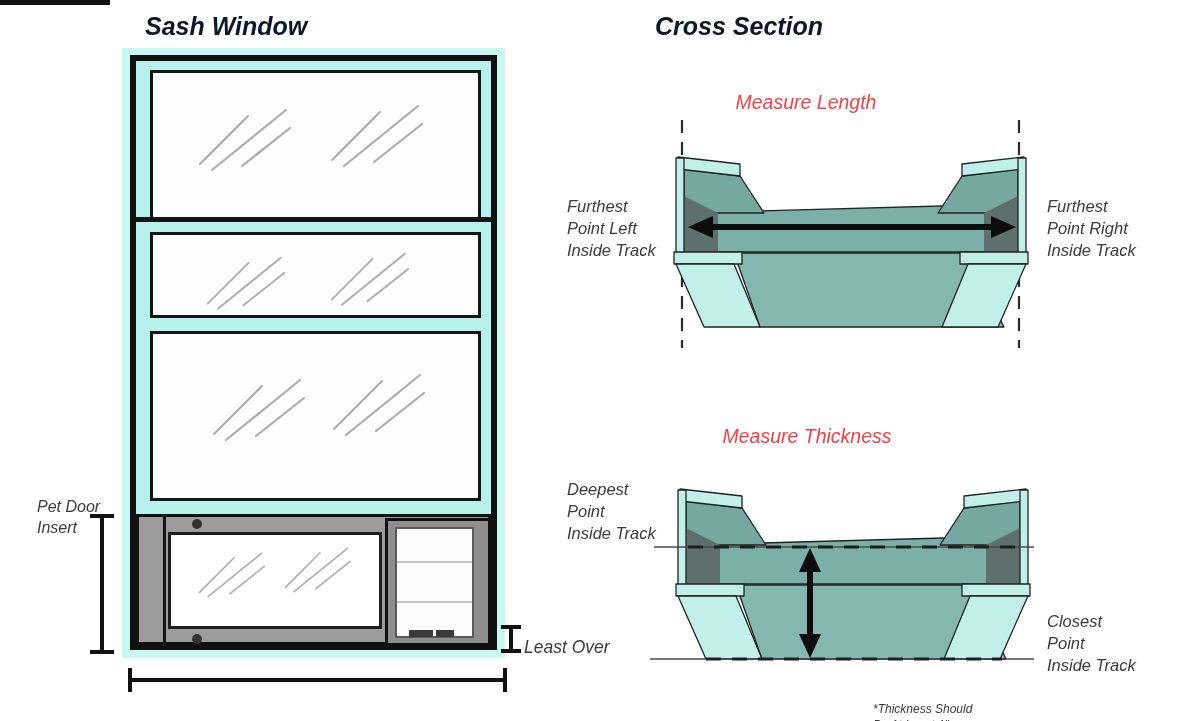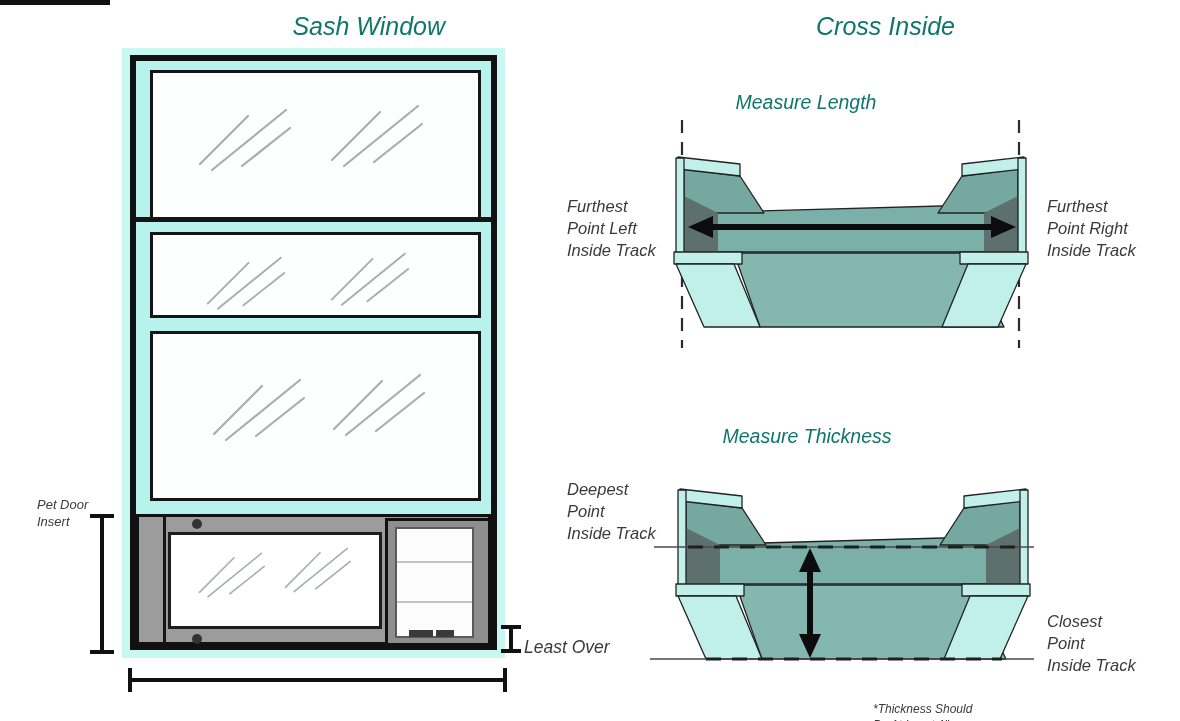--- a/index.html
+++ b/index.html
@@ -1,22 +1,22 @@
 <!DOCTYPE html>
 <html style="--frame-cyan: #b7f3ec; --glow-cyan: #c9f8f3; --track-teal: #7bb0a9; --track-teal-wall: #74a8a1; --track-teal-floor: #83b7b0; --track-cyan: #c1f0ea; --track-shadow: #5d706e; --panel-gray: #9c9c9c; --door-frame-gray: #8e8e8e; --outline-black: #111111; --text-gray: #3f3f3f; --shine-gray: #a8adad;"><head>
 <meta charset="utf-8">
 <style>
   html,body{margin:0;padding:0;background:#fff;}
   #stage{
     position:relative;width:1180px;height:721px;background:#fff;overflow:hidden;
     font-family:"Liberation Sans", sans-serif;color:var(--text-gray,#3f3f3f);
   }
   .abs{position:absolute;}
-  .ttl{font-style:italic;font-size:25px;text-align:right;width:300px;color:#0f766e;}
-  .sub{font-style:italic;font-size:19.5px;text-align:center;width:300px;color:#0f766e;}
+  .ttl{font-style:italic;font-size:25px;text-align:left;width:300px;color:#0f172a;font-weight:bold;}
+  .sub{font-style:italic;font-size:19.5px;text-align:center;width:300px;color:#ef4444;}
   .lbl{font-style:italic;font-size:16.5px;line-height:1.32;white-space:pre-line;color:#3a3a3a;margin-top:44px;}
   .topbar{left:0;top:0;width:110px;height:5px;background:var(--outline-black,#111);}
   
   .glow{left:122px;top:48px;width:383px;height:610px;background:var(--glow-cyan,#c9f8f3);}
   .frame{left:130px;top:55px;width:367px;height:595px;background:var(--frame-cyan,#b7f3ec);
          border:6px solid var(--outline-black,#111);box-sizing:border-box;}
   .pane{background:#fdfefe;border:3px solid #151515;box-sizing:border-box;}
   .pane1{left:150px;top:70px;width:331px;height:150px;}
   .pane2{left:150px;top:232px;width:331px;height:86px;}
   .pane3{left:150px;top:331px;width:331px;height:170px;}
@@ -112,25 +112,25 @@
   <div class="abs blk" style="left:90px;top:650px;width:24px;height:4px"></div>
 
   <div class="abs blk" style="left:509px;top:627px;width:4px;height:26px"></div>
   <div class="abs blk" style="left:501px;top:625px;width:20px;height:4px"></div>
   <div class="abs blk" style="left:501px;top:649px;width:20px;height:4px"></div>
 
   <div class="abs blk" style="left:130px;top:678px;width:375px;height:4px"></div>
   <div class="abs blk" style="left:128px;top:668px;width:4px;height:24px"></div>
   <div class="abs blk" style="left:503px;top:668px;width:4px;height:24px"></div>
 
-  <div class="abs lbl" style="left:37px;top:452px;font-size:13px">Pet Door
+  <div class="abs lbl" style="left:37px;top:452px;font-size:16px">Pet Door
 Insert</div>
   <div class="abs lbl" style="left:524px;top:592px;font-size:17.5px">Least Over</div>
 
-  <div class="abs ttl" style="left:655px;top:12px">Cross Inside</div>
+  <div class="abs ttl" style="left:655px;top:12px">Cross Section</div>
 
   <div class="abs sub" style="left:656px;top:91px">Measure Length</div>
 
   <svg class="abs" style="left:630px;top:105px" width="430" height="255" viewBox="630 105 430 255">
     <line x1="682" y1="120" x2="682" y2="348" stroke="#2b2b2b" stroke-width="2.2" stroke-dasharray="13 9"></line>
     <line x1="1019" y1="120" x2="1019" y2="348" stroke="#2b2b2b" stroke-width="2.2" stroke-dasharray="13 9"></line>
     <use href="#track"></use>
     <g fill="#0c0c0c">
       <line x1="706" y1="227" x2="998" y2="227" stroke="#0c0c0c" stroke-width="6"></line>
       <polygon points="688,227 713,216 713,238"></polygon>

